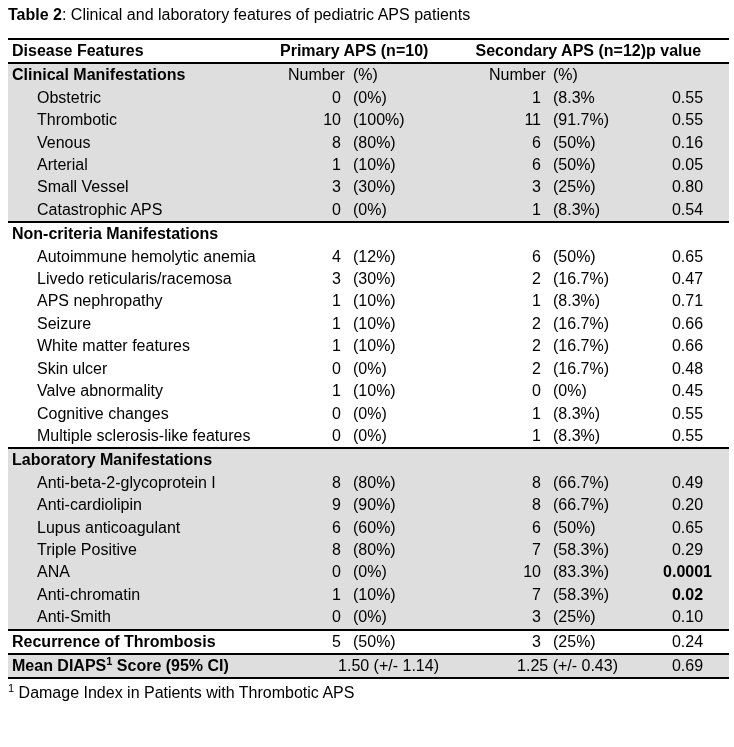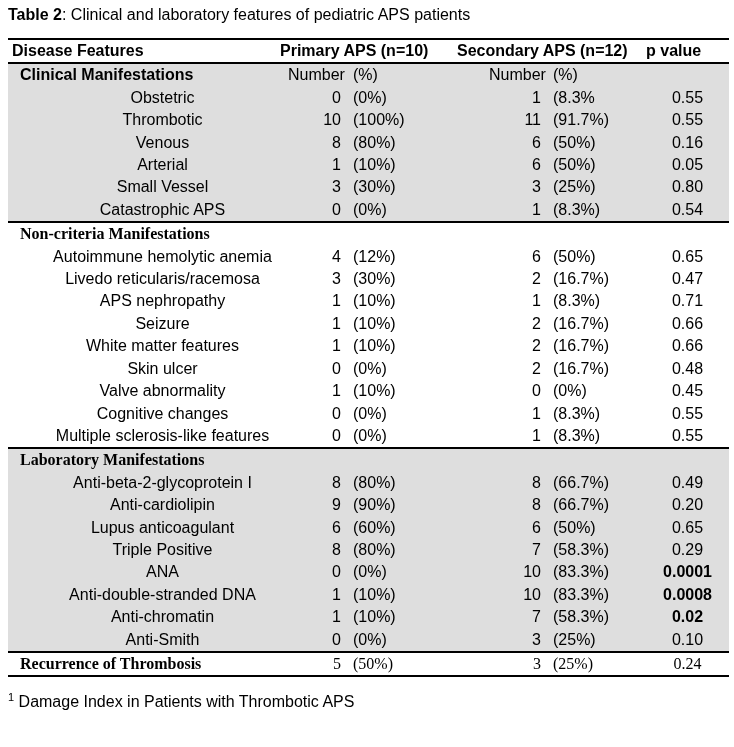--- a/index.html
+++ b/index.html
@@ -13,40 +13,40 @@
   table{border-collapse:collapse;table-layout:fixed;width:721px;}
   th,td{
     font-size:16px;font-weight:normal;padding:0;height:22.4px;line-height:22.4px;
     white-space:nowrap;vertical-align:middle;overflow:visible;
   }
   thead th{
     font-weight:bold;text-align:left;
     border-top:2px solid #000;border-bottom:2px solid #000;
   }
   th.feature,td.feature{padding-left:4px;text-align:left;}
-  td.indent{padding-left:29px;text-align:center;}
+  td.indent{padding-left:29px;}
   td.num{text-align:right;margin-top:23px;}
   td.pct{text-align:left;padding-left:12px;}
   td.pv{text-align:center;}
   td.pvb{font-weight:bold;}
   td.merged{text-align:center;}
-  td.bold, .bold{font-weight:bold;margin-left:8px;}
+  td.bold, .bold{font-weight:bold;}
   th.h-primary{text-indent:-8px;}
-  th.h-secondary{text-indent:-32px;}
+  th.h-secondary{text-indent:-32px;text-align:right;}
   th.h-p{}
   tr.shaded td{background:#dedede;}
-  tr.sect-top td{border-top:2px solid #000;font-family:Liberation Serif, serif;}
+  tr.sect-top td{border-top:2px solid #000;}
   tbody tr:last-child td{border-bottom:2px solid #000;}
   .squiggle{
     text-decoration-style:wavy;
     text-decoration-color:#d23f31;text-decoration-thickness:1px;
     text-underline-offset:3px;
   }
   sup{font-size:11px;line-height:0;}
-  .footnote{font-size:16px;line-height:20px;margin-top:15px;}
+  .footnote{font-size:16px;line-height:20px;margin-top:4px;}
 </style>
 </head>
 <body>
 
 <div class="page">
 
   <div class="caption"><span class="cap-bold">Table 2</span><span>: Clinical and laboratory features of pediatric APS patients</span></div>
 
   <table>
     <colgroup>
@@ -234,28 +234,20 @@
         </tr>
         <tr class="shaded ">
           <td class="feature indent">ANA</td>
           <td class="num">0</td>
           <td class="pct">(0%)</td>
           <td class="num">10</td>
           <td class="pct">(83.3%)</td>
           <td class="pv pvb">0.0001</td>
         </tr>
         <tr class="shaded ">
-          <td class="feature indent">Anti-double-stranded DNA</td>
-          <td class="num">1</td>
-          <td class="pct">(10%)</td>
-          <td class="num">10</td>
-          <td class="pct">(83.3%)</td>
-          <td class="pv pvb">0.0008</td>
-        </tr>
-        <tr class="shaded ">
           <td class="feature indent">Anti-chromatin</td>
           <td class="num">1</td>
           <td class="pct">(10%)</td>
           <td class="num">7</td>
           <td class="pct">(58.3%)</td>
           <td class="pv pvb">0.02</td>
         </tr>
         <tr class="shaded ">
           <td class="feature indent">Anti-Smith</td>
           <td class="num">0</td>
@@ -265,18 +257,24 @@
           <td class="pv">0.10</td>
         </tr>
         <tr class="sect-top">
           <td class="feature"><span class="bold">Recurrence of Thrombosis</span></td>
           <td class="num">5</td>
           <td class="pct">(50%)</td>
           <td class="num">3</td>
           <td class="pct">(25%)</td>
           <td class="pv">0.24</td>
         </tr>
+        <tr class="shaded sect-top">
+          <td class="feature"><span class="bold">Mean DIAPS<sup>1</sup> Score (95% CI)</span></td>
+          <td class="merged" colspan="2">1.50 (+/- 1.14)</td>
+          <td class="merged" colspan="2">1.25 (+/- 0.43)</td>
+          <td class="pv">0.69</td>
+        </tr>
       </tbody>
   </table>
 
   <div class="footnote"><sup>1</sup><span> Damage Index in Patients with Thrombotic APS</span></div>
 
 </div>
 
 </body></html>

